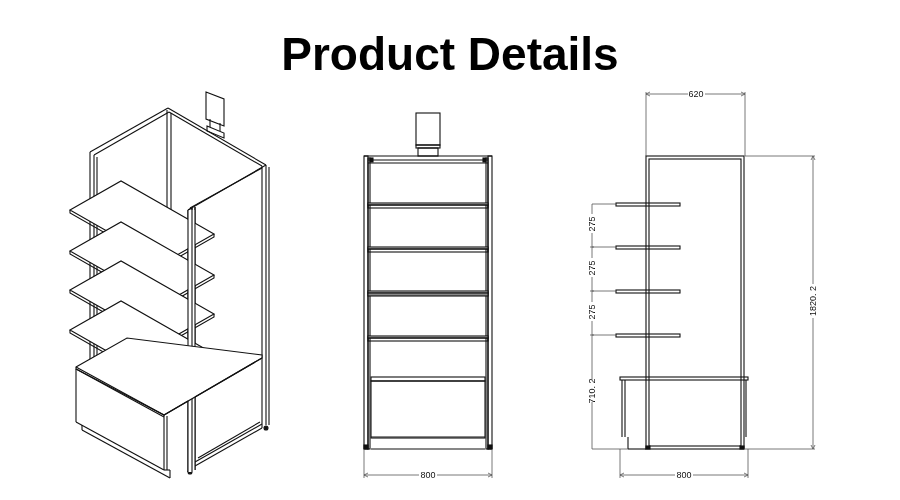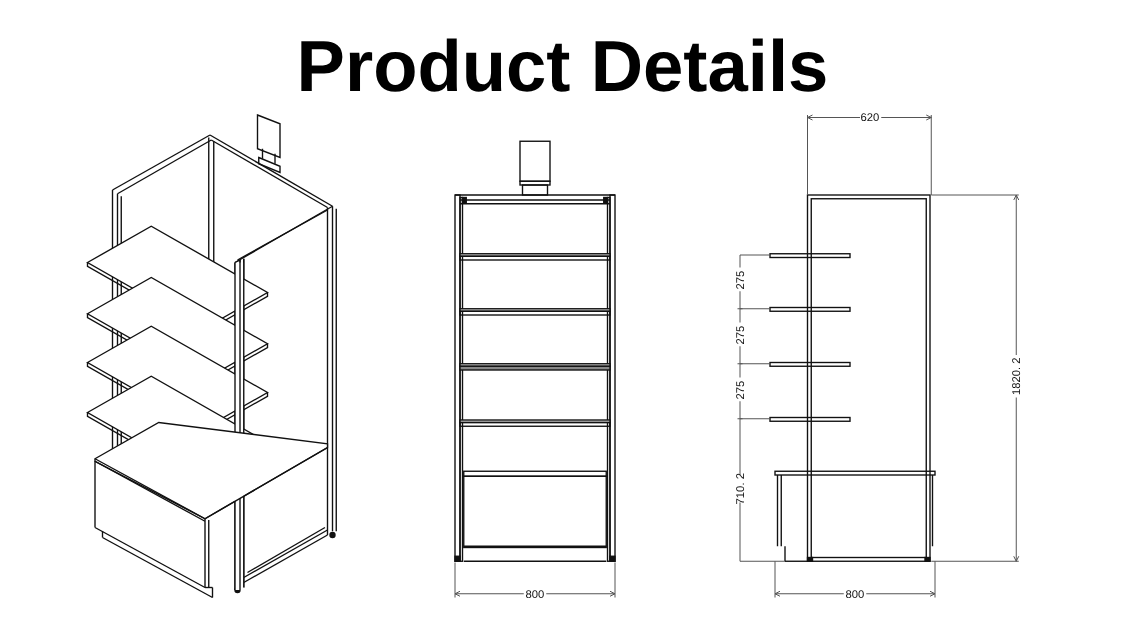--- a/index.html
+++ b/index.html
@@ -1,19 +1,19 @@
 <!DOCTYPE html>
 <html><head>
   <meta charset="utf-8">
   <style>
     html, body { margin: 0; padding: 0; background: #ffffff; }
     body { width: 900px; height: 500px; position: relative; overflow: hidden; font-family: "Liberation Sans", sans-serif; }
     .title {
       position: absolute; left: 0; top: 24px; width: 900px; text-align: center;
-      font-family: "Liberation Sans", sans-serif; font-weight: bold; font-size: 58px;
+      font-family: "Liberation Sans", sans-serif; font-weight: bold; font-size: 46px;
       color: #000; letter-spacing: 0px; line-height: 60px;
     }
     svg.drawing { position: absolute; left: 0; top: 0; }
     .dim { font-family: "Liberation Sans", sans-serif; font-size: 9px; fill: #111; }
   </style>
 </head>
 <body>
 
 <div class="title">Product Details</div>
 

